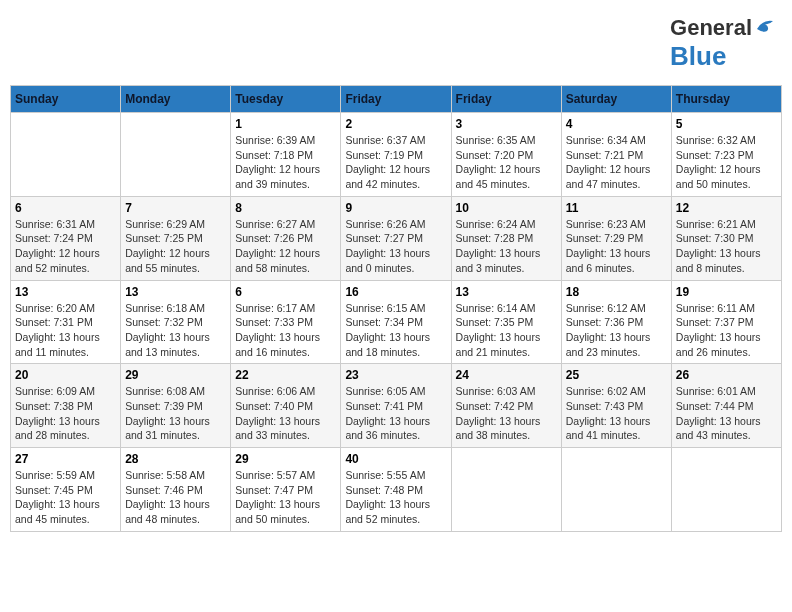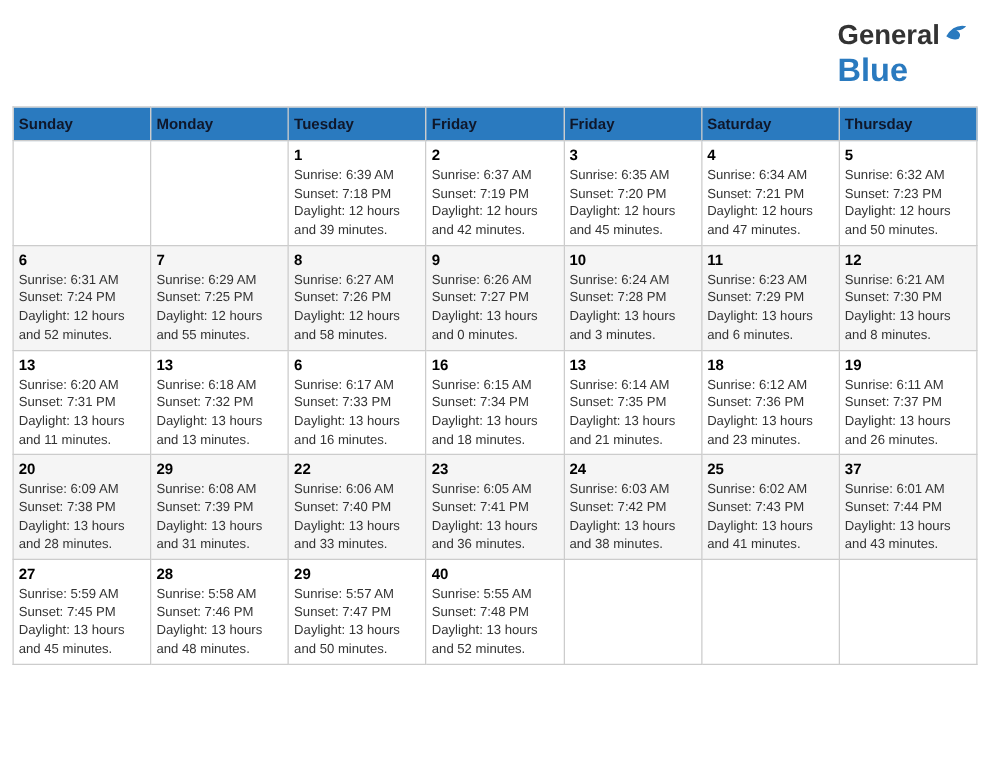--- a/index.html
+++ b/index.html
@@ -214,21 +214,21 @@
         </td>
         <td>
           <span class="day-number">24</span>
           <div class="day-info">Sunrise: 6:03 AM<br>Sunset: 7:42 PM<br>Daylight: 13 hours and 38 minutes.</div>
         </td>
         <td>
           <span class="day-number">25</span>
           <div class="day-info">Sunrise: 6:02 AM<br>Sunset: 7:43 PM<br>Daylight: 13 hours and 41 minutes.</div>
         </td>
         <td>
-          <span class="day-number">37</span>
+          <span class="day-number">26</span>
           <div class="day-info">Sunrise: 6:01 AM<br>Sunset: 7:44 PM<br>Daylight: 13 hours and 43 minutes.</div>
         </td>
       </tr>
       <tr>
         <td>
           <span class="day-number">27</span>
           <div class="day-info">Sunrise: 5:59 AM<br>Sunset: 7:45 PM<br>Daylight: 13 hours and 45 minutes.</div>
         </td>
         <td>
           <span class="day-number">28</span>

